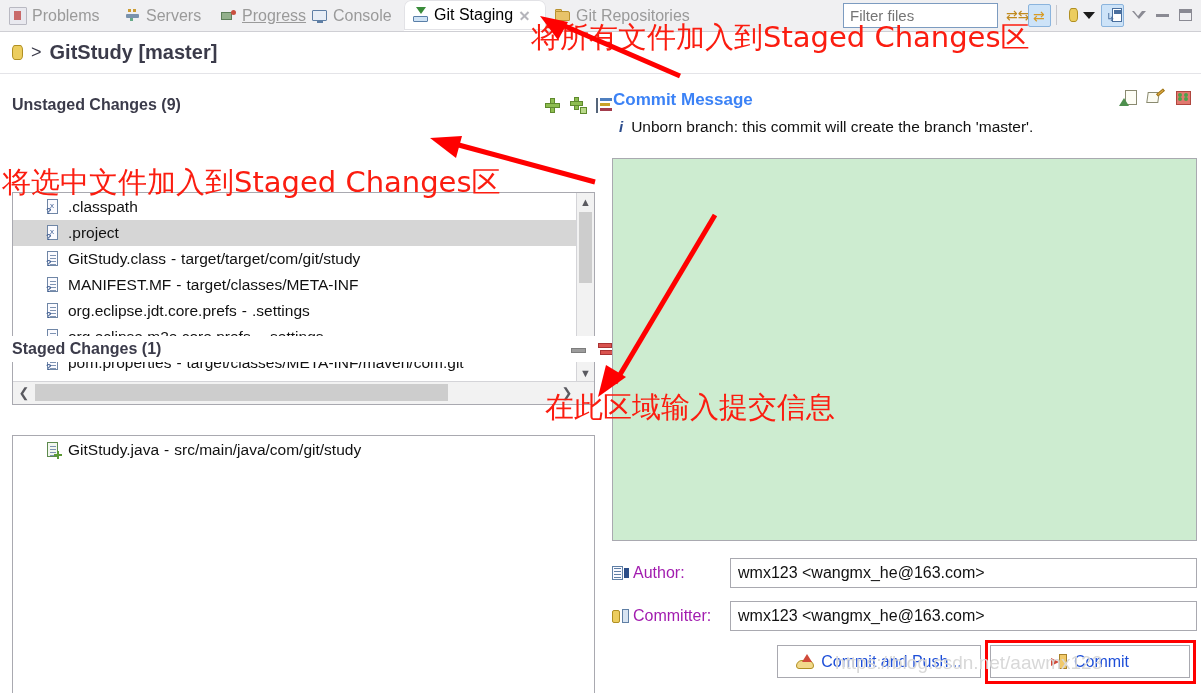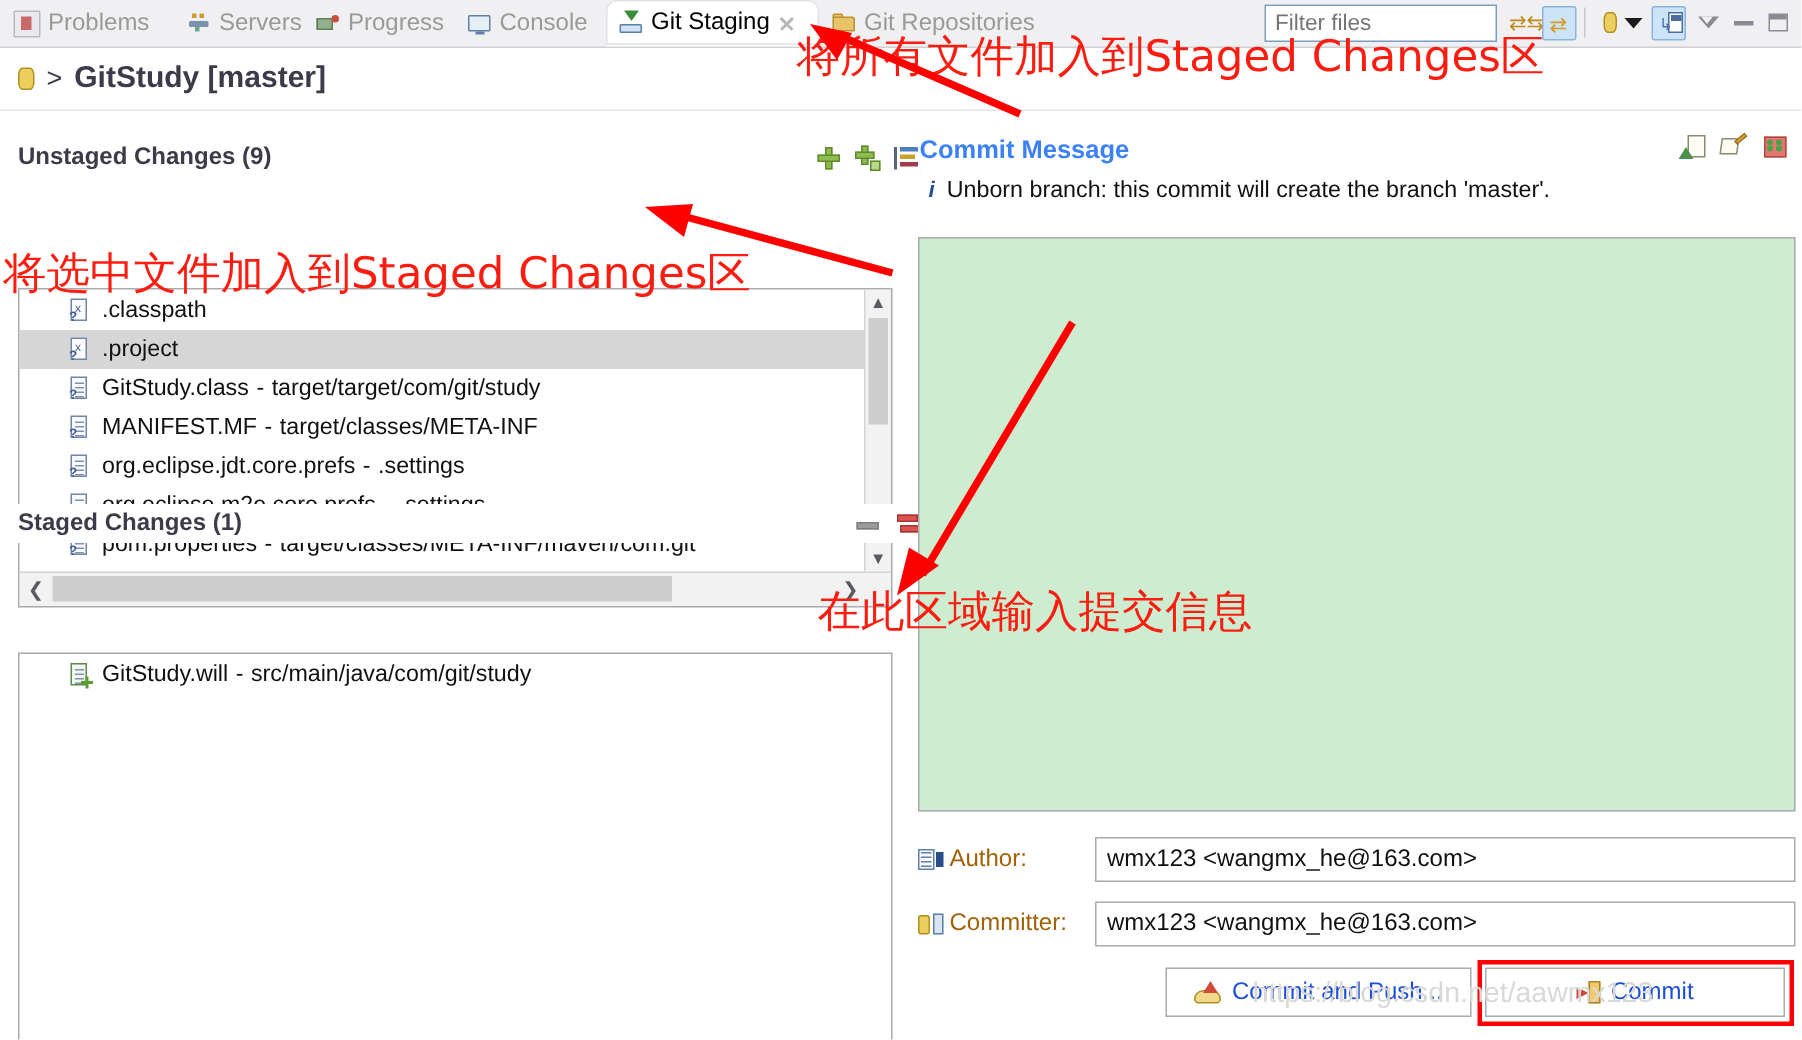--- a/index.html
+++ b/index.html
@@ -236,21 +236,21 @@
     background:#cdecd0;
     border:1px solid #a9a9b0;
     box-sizing:border-box;
   }
   #msgbox textarea {
     width:100%; height:100%; border:0; outline:0; resize:none; background:transparent;
     font-family:"Liberation Sans", sans-serif; font-size:15px; color:#111; padding:4px 5px; box-sizing:border-box;
   }
 
   .field-row { position:absolute; display:flex; align-items:center; height:30px; }
-  .field-label { display:flex; align-items:center; gap:4px; font-size:16px; color:#a16207; }
+  .field-label { display:flex; align-items:center; gap:4px; font-size:16px; color:#a21caf; }
   .ic-author { width:17px;height:15px;position:relative;}
   .ic-author::before{content:'';position:absolute;left:0;top:0;width:11px;height:14px;background:#fafaff;border:1px solid #5f7fa5;box-sizing:border-box;}
   .ic-author::after{content:'';position:absolute;left:2px;top:2px;width:7px;height:1px;background:#5f7fa5;box-shadow:0 3px 0 #5f7fa5,0 6px 0 #5f7fa5,0 9px 0 #5f7fa5;}
   .ic-author .pin{position:absolute;right:0;top:2px;width:5px;height:10px;background:#2b4d88;}
   .ic-committer { width:17px;height:15px;position:relative;}
   .ic-committer::before{content:'';position:absolute;left:0;top:1px;width:8px;height:13px;background:#eccd5e;border:1px solid #b08f22;box-sizing:border-box;border-radius:2px;}
   .ic-committer::after{content:'';position:absolute;right:0;top:0;width:7px;height:14px;background:#d8e4f2;border:1px solid #5f7fa5;box-sizing:border-box;}
   .field-input {
     background:#ffffff; border:1px solid #a9a9b0; box-sizing:border-box;
     height:30px; display:flex; align-items:center; padding:0 5px;
@@ -305,21 +305,21 @@
 
 <div id="tabbar">
   <div class="tab" style="left:0px;width:116px;">
     <span class="tabicon ic-problems"></span>
     <span>Problems</span>
   </div>
   <div class="tab" style="left:116px;width:86px;">
     <span class="tabicon ic-servers"></span>
     <span>Servers</span>
   </div>
-  <div class="tab" style="left:202px;width:101px;">
+  <div class="tab" style="left:212px;width:101px;text-decoration:underline;">
     <span class="tabicon ic-progress"></span>
     <span>Progress</span>
   </div>
   <div class="tab" style="left:303px;width:101px;">
     <span class="tabicon ic-console"></span>
     <span>Console</span>
   </div>
   <div class="tab" style="left:546px;width:182px;">
     <span class="tabicon ic-gitrepos"></span>
     <span>Git Repositories</span>
@@ -471,21 +471,21 @@
     </span>
   </div>
 
   <div class="listbox" id="staged-list">
     <div class="rows" style="right:0;">
       <div class="row">
         <span class="fileicon java">
             <span class="page"></span>
             <span class="plusbadge"></span>
           </span>
-        <span>GitStudy.will</span>
+        <span>GitStudy.java</span>
         <span style="padding:0 5px;">-</span>
         <span>src/main/java/com/git/study</span>
       </div>
     </div>
   </div>
 </div>
 
 <div id="rightpane">
   <div id="commit-head">
     <span>Commit Message</span>

